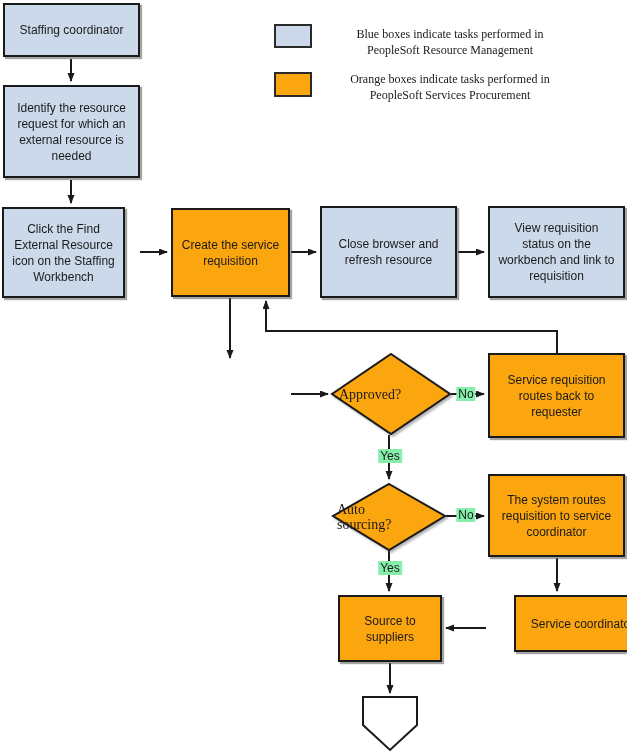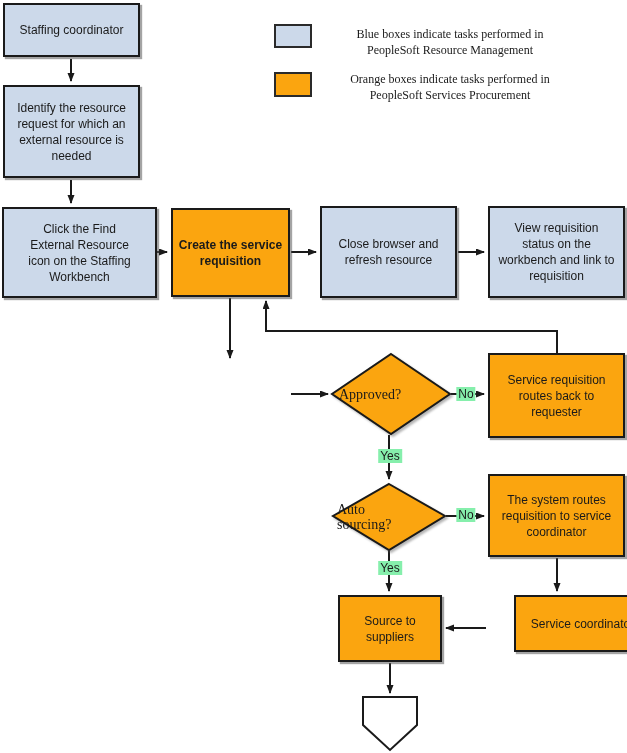--- a/index.html
+++ b/index.html
@@ -78,26 +78,26 @@
 PeopleSoft Services Procurement</div>
   </div>
 
   <div class="node blue" style="left:3px; top:3px; width:137px; height:54px;">Staffing coordinator</div>
 
   <div class="node blue" style="left:3px; top:85px; width:137px; height:93px;">Identify the resource
 request for which an
 external resource is
 needed</div>
 
-  <div class="node blue" style="left:2px; top:207px; width:155px; height:91px;">Click the Find
+  <div class="node blue" style="left:2px; top:207px; width:123px; height:91px;">Click the Find
 External Resource
 icon on the Staffing
 Workbench</div>
 
-  <div class="node orange" style="left:171px; top:208px; width:119px; height:89px;font-weight:bold;">Create the service
+  <div class="node orange" style="left:171px; top:208px; width:119px; height:89px;">Create the service
 requisition</div>
 
   <div class="node blue" style="left:320px; top:206px; width:137px; height:92px;">Close browser and
 refresh resource</div>
 
   <div class="node blue" style="left:488px; top:206px; width:137px; height:92px;">View requisition
 status on the
 workbench and link to
 requisition</div>
 

